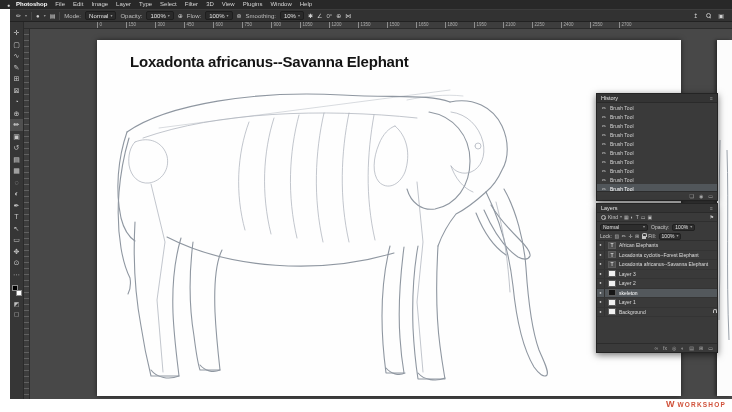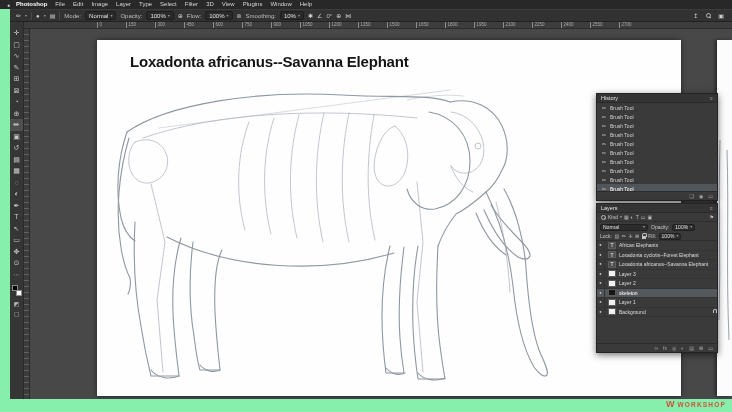--- a/index.html
+++ b/index.html
@@ -1,17 +1,17 @@
 <!DOCTYPE html>
 <html><head>
 <meta charset="utf-8">
 <style>
   * { margin:0; padding:0; box-sizing:border-box; }
   html,body { background:#000; }
-  .screen{ position:relative; width:732px; height:412px; background:#86efac; overflow:hidden;
+  .screen{ position:relative; width:732px; height:412px; background:#ffffff; overflow:hidden;
            font-family:"Liberation Sans", sans-serif; }
 
   
   .menubar{ position:absolute; left:0; top:0; width:732px; height:9px; background:#282828;
             display:flex; align-items:center; padding-left:7px; color:#d6d6d6; font-size:6px; }
   .menu-items{ display:flex; align-items:center; }
   .menu-item{ padding:0 4px; white-space:nowrap; line-height:9px; }
   .menu-item.bold{ font-weight:bold; color:#ffffff; }
   .apple{ font-size:5px; margin-right:2px; color:#d9d9d9; }
 

